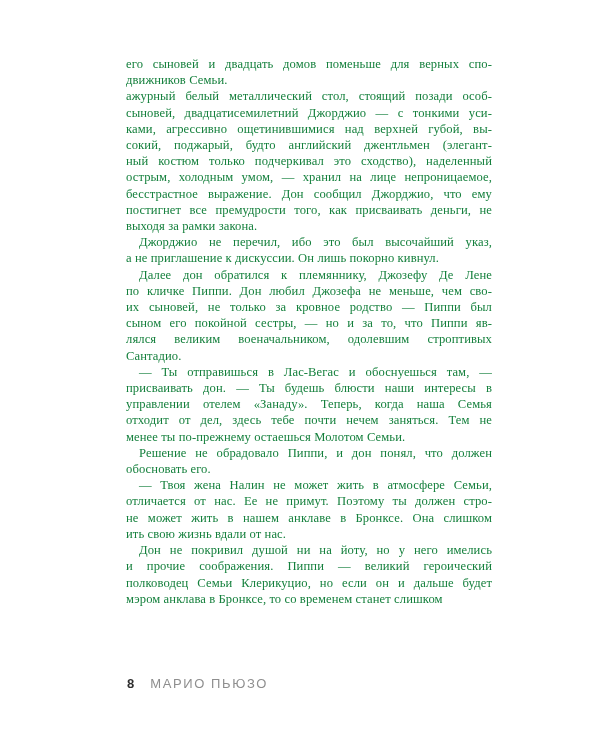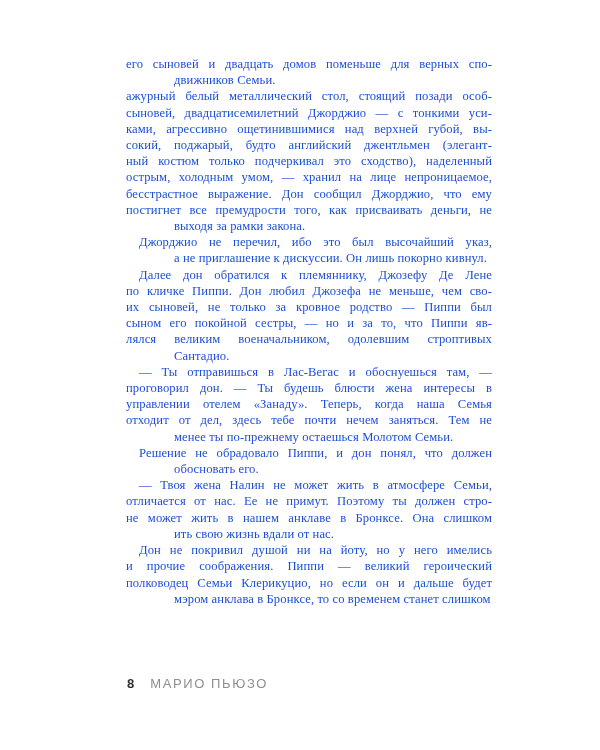--- a/index.html
+++ b/index.html
@@ -15,36 +15,35 @@
     overflow: hidden;
     font-family: "Liberation Serif", serif;
   }
   .text-block {
     position: absolute;
     left: 126px;
     top: 56px;
     width: 366px;
     font-size: 12.6px;
     line-height: 16.2px;
-    color: #1d4ed8;
+    color: #15803d;
     letter-spacing: 0.1px;
   }
   .para {
     margin: 0;
     padding: 0;
   }
   .line {
     display: block;
     text-align: justify;
     text-align-last: justify;
     white-space: normal;
   }
   .line.last {
     text-align-last: left;
-    margin-left: 48px;
   }
   .line.indent {
     text-indent: 13px;
   }
   .footer {
     position: absolute;
     left: 127px;
     top: 676px;
     width: 366px;
     display: flex;
@@ -90,21 +89,21 @@
       <p class="para">
         <span class="line indent">Далее дон обратился к племяннику, Джозефу Де Лене</span>
         <span class="line">по кличке Пиппи. Дон любил Джозефа не меньше, чем сво-</span>
         <span class="line">их сыновей, не только за кровное родство — Пиппи был</span>
         <span class="line">сыном его покойной сестры, — но и за то, что Пиппи яв-</span>
         <span class="line">лялся великим военачальником, одолевшим строптивых</span>
         <span class="line last">Сантадио.</span>
       </p>
       <p class="para">
         <span class="line indent">— Ты отправишься в Лас-Вегас и обоснуешься там, —</span>
-        <span class="line">проговорил дон. — Ты будешь блюсти жена интересы в</span>
+        <span class="line">присваивать дон. — Ты будешь блюсти наши интересы в</span>
         <span class="line">управлении отелем «Занаду». Теперь, когда наша Семья</span>
         <span class="line">отходит от дел, здесь тебе почти нечем заняться. Тем не</span>
         <span class="line last">менее ты по-прежнему остаешься Молотом Семьи.</span>
       </p>
       <p class="para">
         <span class="line indent">Решение не обрадовало Пиппи, и дон понял, что должен</span>
         <span class="line last">обосновать его.</span>
       </p>
       <p class="para">
         <span class="line indent">— Твоя жена Налин не может жить в атмосфере Семьи,</span>

